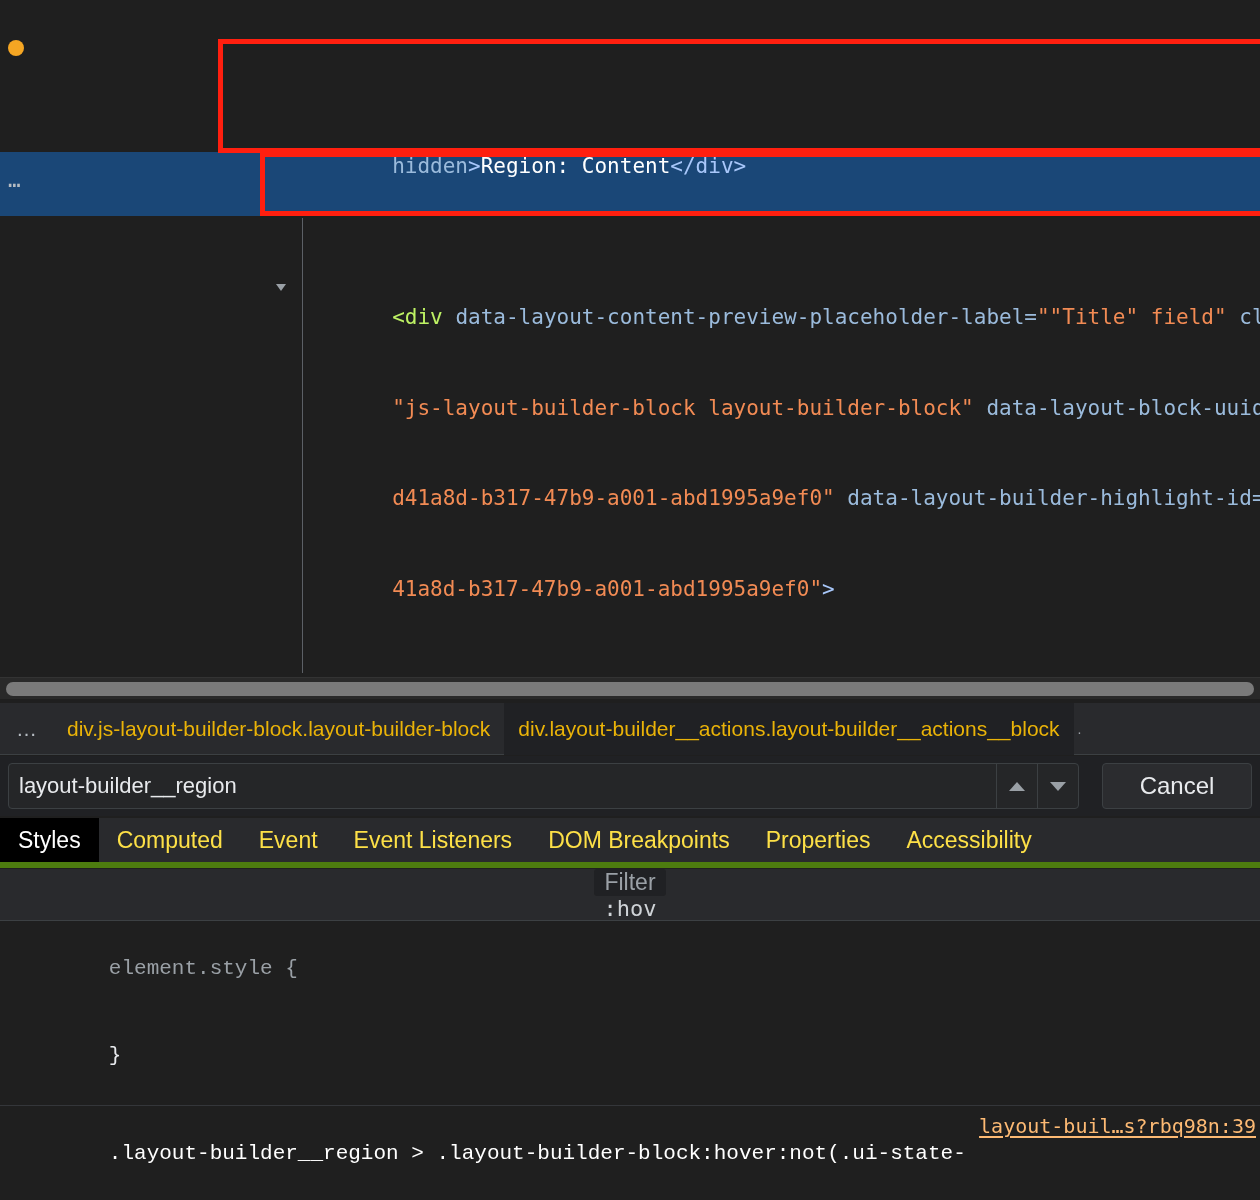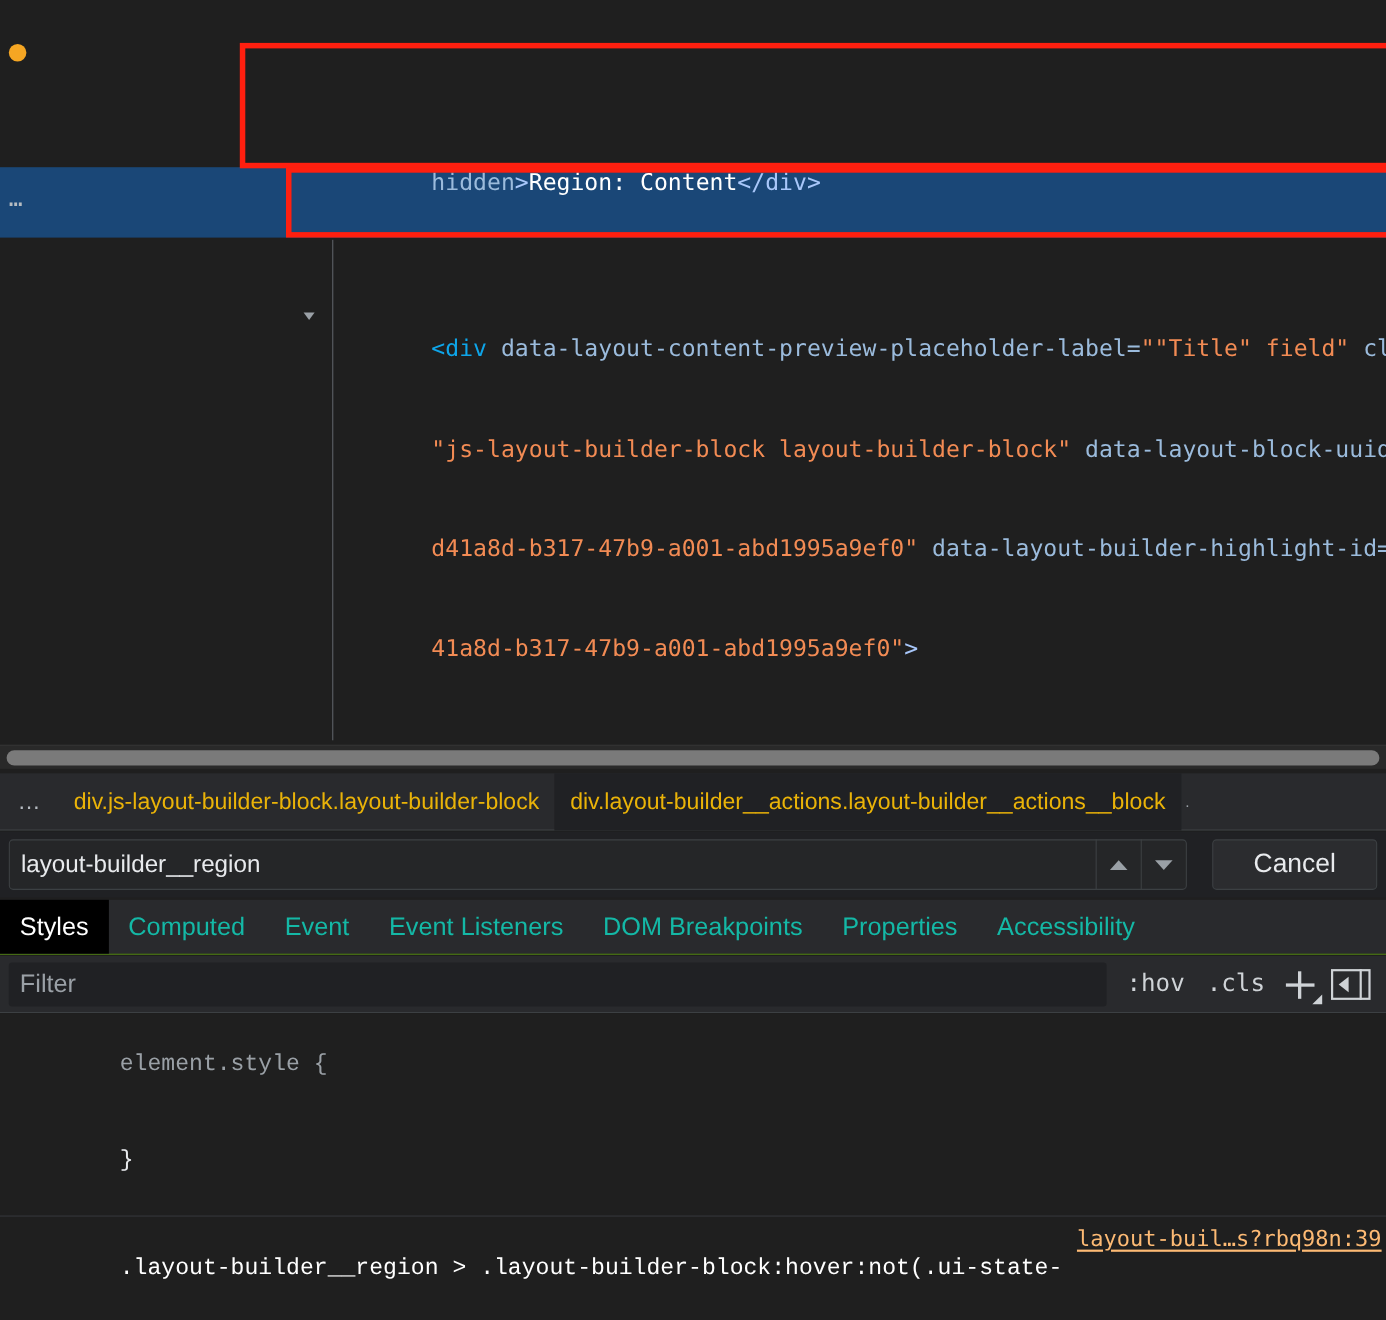--- a/index.html
+++ b/index.html
@@ -19,21 +19,21 @@
   .dom-lines {
     position: absolute; left: 0; top: 0; width: 1260px;
     font-family: "DejaVu Sans Mono", monospace;
     font-size: 21px; line-height: 30.2px;
     white-space: pre;
   }
   .dline { position: relative; height: 30.2px; padding-left: 0; }
 
   
   .t-punct  { color: #a8c7fa; }
-  .t-tag    { color: #0ea5e9; }
+  .t-tag    { color: #bef264; }
   .t-attr   { color: #9bbbdc; }
   .t-val    { color: #f28b54; }
   .t-text   { color: #ffffff; }
 
   .arrow {
     position: absolute;
     width: 0; height: 0;
     border-left: 7px solid #9aa0a6;
     border-top: 5.5px solid transparent;
     border-bottom: 5.5px solid transparent;
@@ -131,34 +131,35 @@
     color: #e8eaed; font-size: 24px;
     font-family: "Liberation Sans", sans-serif;
     display: flex; align-items: center; justify-content: center;
     padding: 0 20px;
   }
 
   
   .tabs {
     position: absolute; left: 0; top: 818px; width: 1260px; height: 50px;
     background: #292a2d; display: flex; align-items: stretch;
-    border-bottom: 1px solid #4d7c0f;
+    border-bottom: 6px solid #4d7c0f;
   }
   .tab {
     display: flex; align-items: center; padding: 0 18px;
-    color: #14b8a6; font-size: 23px;
+    color: #fde047; font-size: 23px;
     font-family: "Liberation Sans", sans-serif; white-space: nowrap;
   }
   .tab.active { background: #000000; color: #ffffff; }
 
   
   .filterbar {
     position: absolute; left: 0; top: 869px; width: 1260px; height: 52px;
     background: #292a2d; display: flex; align-items: center;
     border-bottom: 1px solid #3c4043;
+    flex-direction: column;
   }
   .filter-field {
     flex: 1 1 auto; height: 40px; margin: 0 8px;
     background: #202124; border-radius: 3px;
     display: flex; align-items: center; padding: 0 10px;
   }
   .filter-field span { color: #9aa0a6; font-size: 23px; font-family: "Liberation Sans", sans-serif; }
   .fb-tool {
     color: #cfd3d7; font-size: 22px; padding: 0 10px;
     font-family: "DejaVu Sans Mono", monospace; white-space: nowrap;

